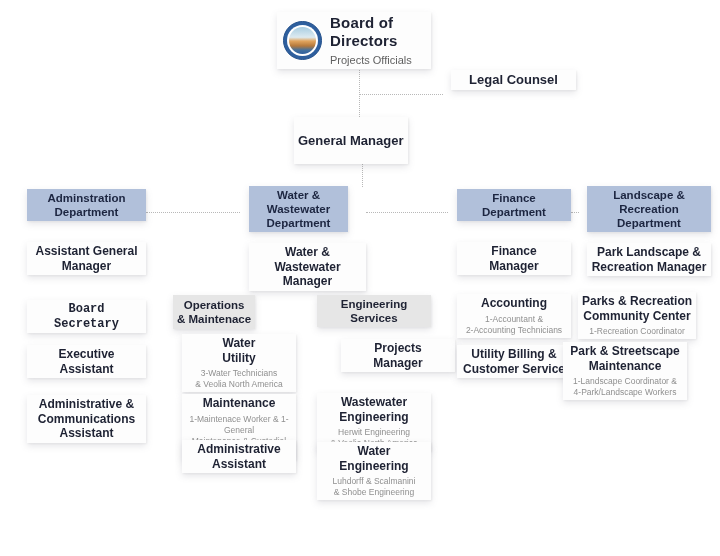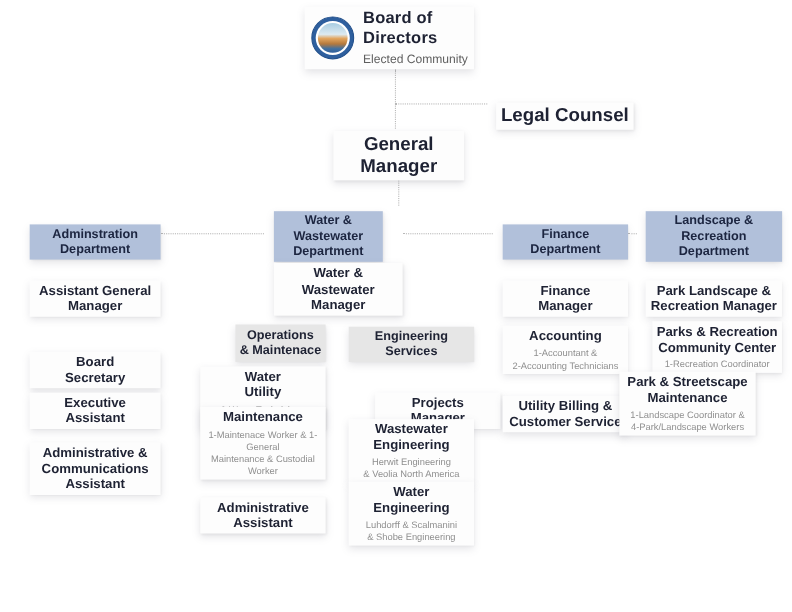--- a/index.html
+++ b/index.html
@@ -1,20 +1,20 @@
 <!DOCTYPE html>
 <html><head>
 <meta charset="utf-8">
 <style>
   html,body{margin:0;padding:0;background:#ffffff;}
   .canvas{
     position:relative;width:720px;height:556px;background:#ffffff;
     font-family:"Liberation Sans",sans-serif;overflow:hidden;
   }
-  .node{position:absolute;display:flex;align-items:flex-end;}
+  .node{position:absolute;display:flex;align-items:flex-start;}
   .bar{
     width:7px;margin-right:2px;background:#17367e;border-radius:1px;
     box-shadow:1px 1px 2px rgba(0,0,0,.18);flex:0 0 auto;
   }
   .body{
     flex:1;background:#fdfdfd;display:flex;flex-direction:column;
     align-items:center;justify-content:center;text-align:center;
     box-shadow:0 3px 7px rgba(110,110,130,.18),1px 1px 2px rgba(0,0,0,.05);
     padding:2px 4px;box-sizing:border-box;
   }
@@ -27,21 +27,21 @@
     white-space:pre-line;
   }
   .dept .body{background:#b1c0da;}
   .dept .title{font-size:11.5px;color:#1c2540;}
   .subheader .body{background:#e6e6e6;}
   .subheader .title{font-size:11.5px;}
   .board .body{flex-direction:row;justify-content:flex-start;text-align:left;padding-left:6px;gap:8px;}
   .board .title{font-size:15px;letter-spacing:.2px;}
   .board .subtitle{font-size:11px;color:#5f5f5f;margin-top:2px;}
   .board .text-col{display:flex;flex-direction:column;}
-  .legal .title,.gm .title{font-size:17px;}
+  .legal .title,.gm .title{font-size:13px;}
   .seal{
     width:37px;height:37px;border-radius:50%;background:#2e5f9e;
     border:1px solid #24518c;position:relative;flex:0 0 auto;
   }
   .seal::before{
     content:"";position:absolute;inset:3px;border-radius:50%;background:#ffffff;
   }
   .seal::after{
     content:"";position:absolute;inset:5px;border-radius:50%;
     background:linear-gradient(180deg,#a8cde2 0%,#ddeaf0 38%,#e2a55e 52%,#b5793c 70%,#41709f 86%,#2e5f9e 100%);
@@ -60,33 +60,33 @@
   <div class="hline" style="left:146px;top:212px;width:94px;"></div>
   <div class="hline" style="left:366px;top:212px;width:82px;"></div>
   <div class="hline" style="left:571px;top:212px;width:8px;"></div>
 
   <div class="node board" style="left:268px;top:12px;width:163px;height:51px;">
     <span class="bar"></span>
     <div class="body">
       <span class="seal"></span>
       <div class="text-col">
         <div class="title">Board of Directors</div>
-        <div class="subtitle">Elected Community</div>
+        <div class="subtitle">Projects Officials</div>
       </div>
     </div>
   </div>
 
   <div class="node legal" style="left:442px;top:70px;width:134px;height:48px;">
     <span class="bar"></span>
     <div class="body">
         <div class="title">Legal Counsel</div>
       </div>
   </div>
 
-  <div class="node gm" style="left:294px;top:117px;width:128px;height:47px;">
+  <div class="node gm" style="left:294px;top:117px;width:128px;height:47px;flex-direction:column;">
     <span class="bar"></span>
     <div class="body">
         <div class="title">General Manager</div>
       </div>
   </div>
 
   <div class="node dept" style="left:18px;top:189px;width:128px;height:47px;">
     <span class="bar"></span>
     <div class="body">
         <div class="title">Adminstration
@@ -145,21 +145,21 @@
   </div>
 
   <div class="node" style="left:578px;top:243px;width:133px;height:45px;">
     <span class="bar"></span>
     <div class="body">
         <div class="title">Park Landscape &amp;
 Recreation Manager</div>
       </div>
   </div>
 
-  <div class="node" style="left:18px;top:310px;width:128px;height:43px;">
+  <div class="node" style="left:18px;top:300px;width:128px;height:43px;font-family:Liberation Mono, monospace;">
     <span class="bar"></span>
     <div class="body">
         <div class="title">Board
 Secretary</div>
       </div>
   </div>
 
   <div class="node" style="left:18px;top:345px;width:128px;height:45px;">
     <span class="bar"></span>
     <div class="body">

